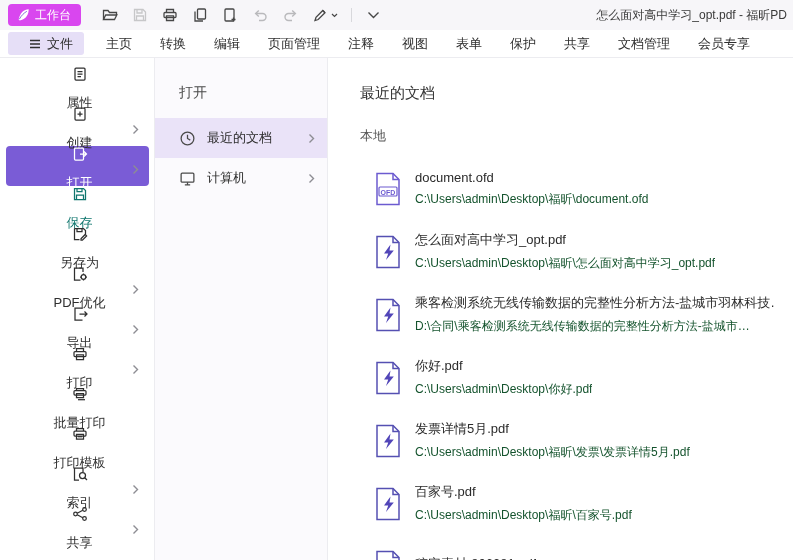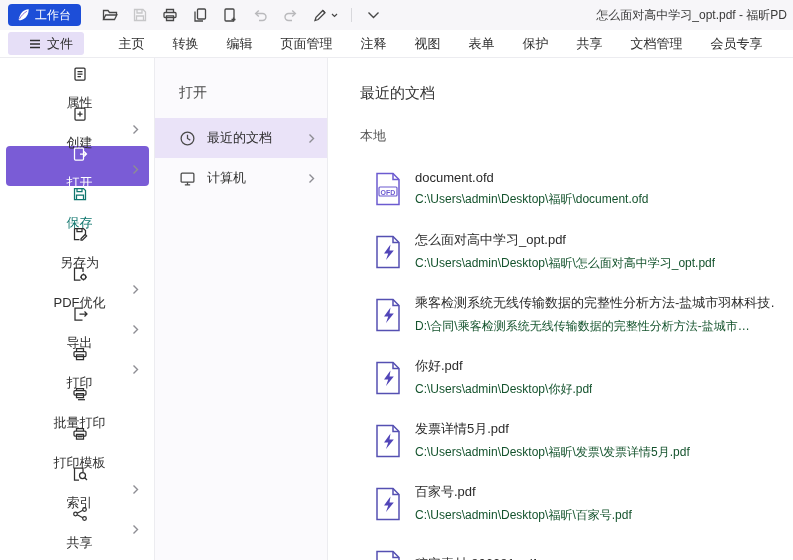--- a/index.html
+++ b/index.html
@@ -4,33 +4,33 @@
 <style>
   * { margin:0; padding:0; box-sizing:border-box; }
   html,body { width:793px; height:560px; overflow:hidden; }
   body { font-family:"Liberation Sans","DejaVu Sans",sans-serif; background:#fff; color:#2f2f2f; }
   button { font-family:inherit; cursor:pointer; background:none; border:none; color:inherit; }
 
   .app { width:793px; height:560px; display:flex; flex-direction:column; overflow:hidden; background:#fff; }
 
   
   .titlebar { flex:0 0 30px; height:30px; background:#f7f6f9; display:flex; align-items:center; padding:0 6px 0 8px; }
-  .workspace-btn { height:22px; padding:0 10px 0 8px; background:#1d4ed8; color:#fff; border-radius:4px;
+  .workspace-btn { height:22px; padding:0 10px 0 8px; background:#d946ef; color:#fff; border-radius:4px;
                    display:flex; align-items:center; gap:5px; font-size:12px; }
   .qat { display:flex; align-items:center; margin-left:14px; }
   .icon-btn { width:30px; height:24px; display:flex; align-items:center; justify-content:center; color:#474747; border-radius:3px; }
   .tb-divider { width:1px; height:14px; background:#d8d8dc; margin:0 6px; }
   .doc-title { margin-left:auto; font-size:12px; color:#3a3a3a; white-space:nowrap; overflow:hidden; max-width:250px;text-align:right; }
 
   
   .menubar { flex:0 0 28px; height:28px; background:#fff; border-bottom:1px solid #ececf0;
              display:flex; align-items:center; padding:0 4px 0 8px; }
   .file-btn { height:23px; padding:0 11px 0 21px; background:#e6dff7; border-radius:3px; font-size:13px;
               display:flex; align-items:center; gap:6px; color:#2f2f2f; }
-  .menu-items { display:flex; align-items:center; height:100%; margin-left:8px; flex:1; justify-content:center; }
+  .menu-items { display:flex; align-items:center; height:100%; margin-left:8px; flex:1; justify-content:flex-start; }
   .menu-item { font-size:13px; padding:0 14px; height:100%; color:#2f2f2f; }
 
   
   .workspace { flex:1; display:flex; min-height:0; background:#fff; }
 
   
   .fm-sidebar { width:155px; flex:0 0 155px; background:#fff; border-right:1px solid #ececf0; padding-top:8px; }
   .fm-item { height:40px; display:flex; align-items:center; gap:12px; padding:0 10px 0 14px; margin:0 6px;
              border-radius:4px; font-size:13px; color:#2f2f2f; width:143px;flex-direction:column; }
   .fm-item svg.mi { flex:0 0 16px; }

